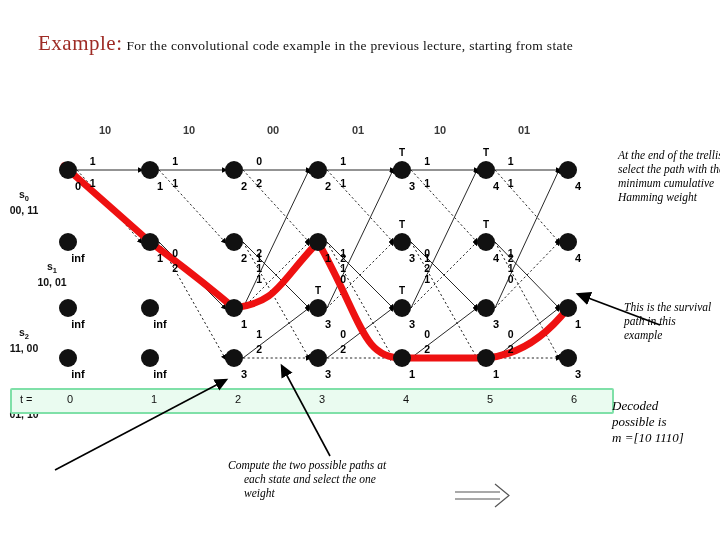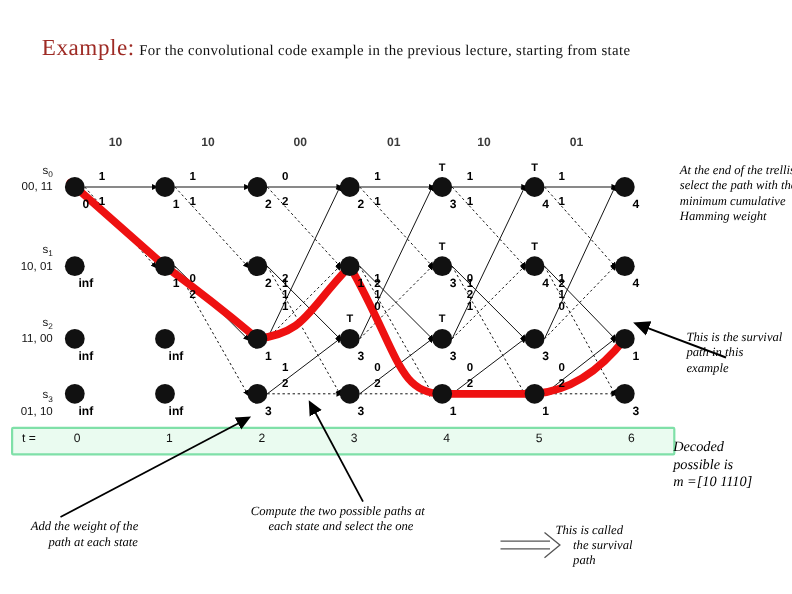--- a/index.html
+++ b/index.html
@@ -29,22 +29,22 @@
   #trellis{position:absolute;left:0;top:110px;width:720px;height:300px;}
   .svgbox{position:absolute;left:0;top:0;}
 
   .seqlbl{
     position:absolute;font-family:"Liberation Sans", sans-serif;
     font-size:11px;font-weight:bold;color:#3a3a3a;
     transform:translateX(-50%);
   }
   .statelbl{
     position:absolute;font-family:"Liberation Sans", sans-serif;
-    font-size:10.5px;font-weight:normal;color:#111;
-    text-align:right;line-height:11.5px;white-space:nowrap;
+    font-size:10.5px;font-weight:bold;color:#111;
+    text-align:center;line-height:11.5px;white-space:nowrap;margin-top:39px;
   }
   .statelbl sub{font-size:7.5px;}
   .metric{
     position:absolute;font-family:"Liberation Sans", sans-serif;
     font-size:11px;font-weight:bold;color:#000;
     transform:translateX(-50%);
   }
   .branch{
     position:absolute;font-family:"Liberation Sans", sans-serif;
     font-size:10.5px;font-weight:bold;color:#000;
@@ -107,21 +107,21 @@
     <div class="seqlbl" style="left:189px;top:14px;">10</div>
     <div class="seqlbl" style="left:273px;top:14px;">00</div>
     <div class="seqlbl" style="left:358px;top:14px;">01</div>
     <div class="seqlbl" style="left:440px;top:14px;">10</div>
     <div class="seqlbl" style="left:524px;top:14px;">01</div>
 
     <div class="statelbl" style="left:0px;top:40px;width:48px;">
       <span>s<sub>0</sub></span><br>
       <span>00, 11</span>
     </div>
-    <div class="statelbl" style="left:0px;top:112px;width:48px;">
+    <div class="statelbl" style="left:0px;top:112px;width:48px;padding-left:28px;">
       <span>s<sub>1</sub></span><br>
       <span>10, 01</span>
     </div>
     <div class="statelbl" style="left:0px;top:178px;width:48px;">
       <span>s<sub>2</sub></span><br>
       <span>11, 00</span>
     </div>
     <div class="statelbl" style="left:0px;top:244px;width:48px;">
       <span>s<sub>3</sub></span><br>
       <span>01, 10</span>
@@ -299,35 +299,27 @@
   <div class="note" id="note-end">At the end of the trellis, select the path with the minimum cumulative Hamming weight</div>
 
   <div class="note" id="note-surv">This is the survival path in this example</div>
 
   <div class="note note-big" id="note-dec">
     <span>Decoded</span><br>
     <span>possible is</span><br>
     <span>m =[10 1110]</span>
   </div>
 
-  <div class="note" id="note-add">
-    <span>Add the weight of the</span>
-    <span class="indent">path at each state</span>
-  </div>
 
   <div class="note" id="note-comp">
     <span>Compute the two possible paths at</span>
     <span class="indent">each state and select the one</span>
-  </div>
-
-  <div class="note" id="note-called">
-    <span>This is called</span>
-    <span class="indent">the survival</span>
-    <span class="indent">path</span>
-  </div>
+    <span class="indent">weight</span>
+  </div>
+
 
   <svg class="arrows">
     <defs>
       <marker id="ah2" markerWidth="9" markerHeight="9" refX="4" refY="4.5" orient="auto">
         <path d="M0,0.6 L8.4,4.5 L0,8.4 Z" fill="#000"></path>
       </marker>
       <marker id="ahg" markerWidth="9" markerHeight="9" refX="4" refY="4.5" orient="auto">
         <path d="M0,0.6 L8.4,4.5 L0,8.4 Z" fill="#2f6f4f"></path>
       </marker>
     </defs>

